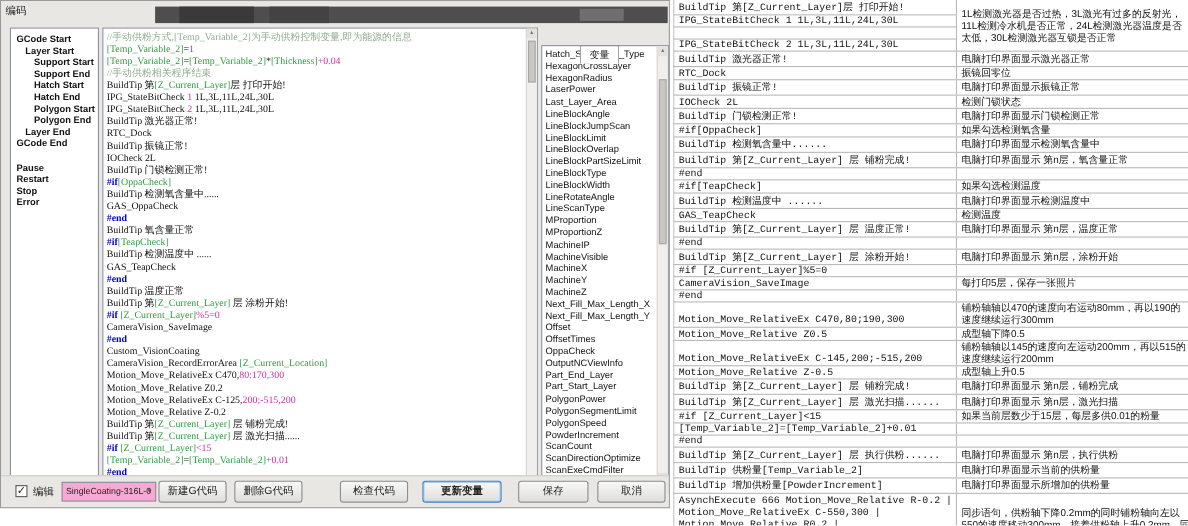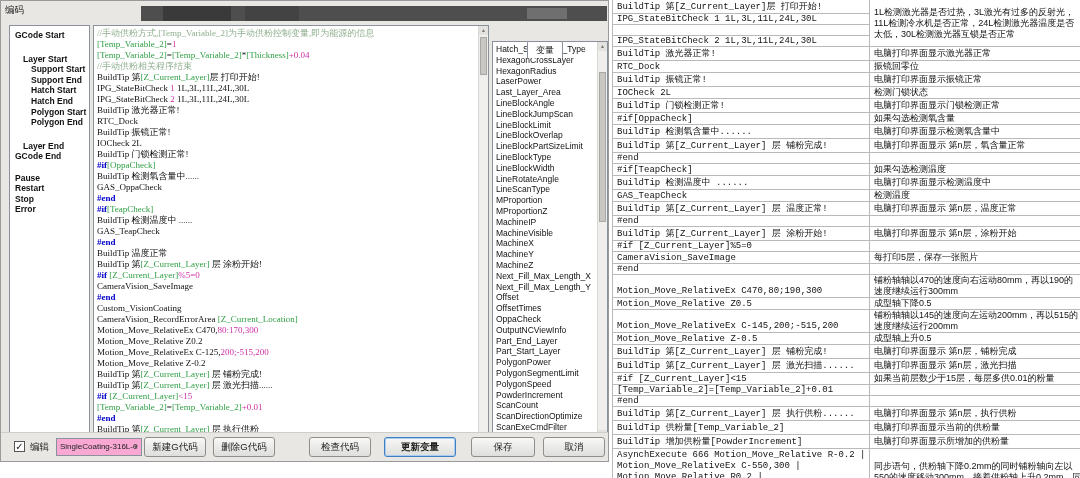--- a/index.html
+++ b/index.html
@@ -11,21 +11,21 @@
   .titlebar{position:absolute;left:0;top:0;width:100%;height:22px;background:#e9e7e3;}
   .titlebar .title{position:absolute;left:4px;top:3px;font-size:9.5px;color:#222;}
   .dark-strip{position:absolute;left:140px;top:5px;width:466px;height:15px;background:#4e4e4e;}
   .dark-strip .b1{position:absolute;left:22px;top:0;width:68px;height:15px;background:#3a3a3a;}
   .dark-strip .b2{position:absolute;left:104px;top:0;width:54px;height:15px;background:#434343;}
   .dark-strip .b3{position:absolute;left:386px;top:2px;width:40px;height:11px;background:#6f6f6f;}
   
   .tree{position:absolute;left:8px;top:24px;width:81px;height:424px;background:#fff;
         border:1px solid #8b919c;box-sizing:border-box;padding-top:4px;overflow:hidden;}
   .tree-item{font-size:8.5px;line-height:10.6px;color:#111;white-space:nowrap;font-weight:bold;}
-  .tree-item.ind0{padding-left:5px;} .tree-item.ind1{padding-left:13px;margin-top:13px;} .tree-item.ind2{padding-left:21px;}
+  .tree-item.ind0{padding-left:5px;} .tree-item.ind1{padding-left:13px;} .tree-item.ind2{padding-left:21px;}
   .tree-item.blank{height:10.6px;}
   
   .code{position:absolute;left:92px;top:24px;width:396px;height:426px;background:#fff;
         border:1px solid #8b919c;box-sizing:border-box;overflow:hidden;}
   .code-lines{position:absolute;left:3px;top:2px;right:10px;bottom:9px;overflow:hidden;
         font-family:Liberation Serif, serif;font-size:9px;}
   .code-line{line-height:11px;white-space:pre;color:#111;}
   .tk-p{color:#111;} .tk-v{color:#2f9e44;} .tk-n{color:#cf2fa8;}
   .tk-k{color:#0000cc;font-weight:bold;} .tk-c{color:#8fae8f;}
   .vscroll{position:absolute;right:0;top:0;width:9px;bottom:9px;background:#f0efed;border-left:1px solid #d8d6d2;}
@@ -111,20 +111,21 @@
           <div class="code-line"><span class="tk-p">IPG_StateBitCheck </span><span class="tk-n">2</span><span class="tk-p"> 1L,3L,11L,24L,30L</span></div>
           <div class="code-line"><span class="tk-p">BuildTip 激光器正常!</span></div>
           <div class="code-line"><span class="tk-p">RTC_Dock</span></div>
           <div class="code-line"><span class="tk-p">BuildTip 振镜正常!</span></div>
           <div class="code-line"><span class="tk-p">IOCheck 2L</span></div>
           <div class="code-line"><span class="tk-p">BuildTip 门锁检测正常!</span></div>
           <div class="code-line"><span class="tk-k">#if</span><span class="tk-v">[OppaCheck]</span></div>
           <div class="code-line"><span class="tk-p">BuildTip 检测氧含量中......</span></div>
           <div class="code-line"><span class="tk-p">GAS_OppaCheck</span></div>
           <div class="code-line"><span class="tk-k">#end</span></div>
+          <div class="code-line"><span class="tk-p">BuildTip 氧含量正常</span></div>
           <div class="code-line"><span class="tk-k">#if</span><span class="tk-v">[TeapCheck]</span></div>
           <div class="code-line"><span class="tk-p">BuildTip 检测温度中 ......</span></div>
           <div class="code-line"><span class="tk-p">GAS_TeapCheck</span></div>
           <div class="code-line"><span class="tk-k">#end</span></div>
           <div class="code-line"><span class="tk-p">BuildTip 温度正常</span></div>
           <div class="code-line"><span class="tk-p">BuildTip 第</span><span class="tk-v">[Z_Current_Layer]</span><span class="tk-p"> 层 涂粉开始!</span></div>
           <div class="code-line"><span class="tk-k">#if </span><span class="tk-v">[Z_Current_Layer]</span><span class="tk-n">%5=0</span></div>
           <div class="code-line"><span class="tk-p">CameraVision_SaveImage</span></div>
           <div class="code-line"><span class="tk-k">#end</span></div>
           <div class="code-line"><span class="tk-p">Custom_VisionCoating</span></div>

